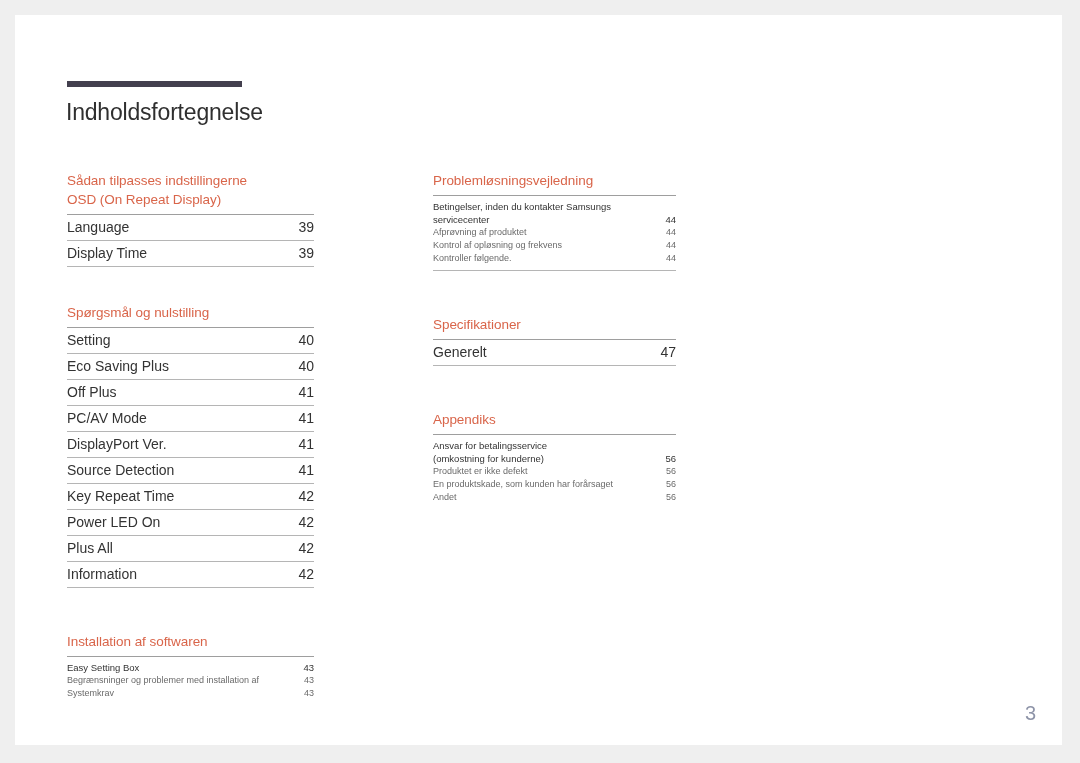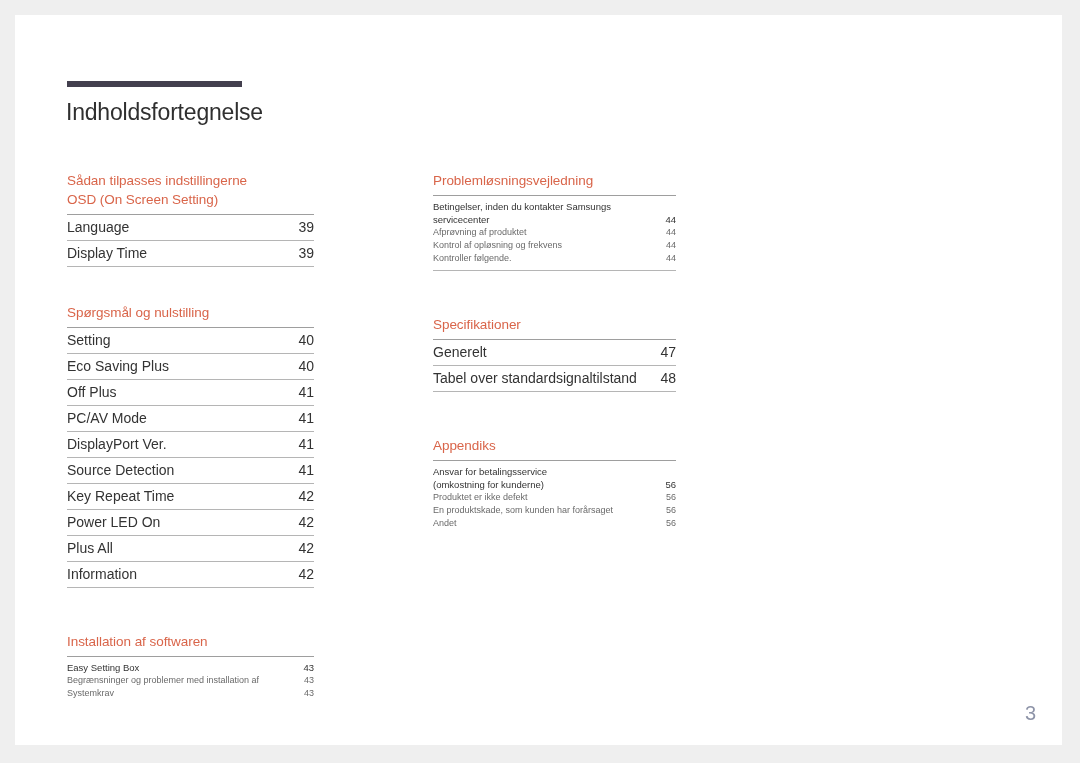--- a/index.html
+++ b/index.html
@@ -106,21 +106,21 @@
 </head>
 <body>
 
 <div id="page">
 
   <div class="title-rule"></div>
   <div class="doc-title">Indholdsfortegnelse</div>
 
   <div class="col" id="col-left">
       <div class="section">
-        <div class="sec-head">Sådan tilpasses indstillingerne<br><span>OSD (On Screen Setting)</span></div>
+        <div class="sec-head">Sådan tilpasses indstillingerne<br><span>OSD (On Repeat Display)</span></div>
         <div class="entries">
           <div class="row">
             <span class="lbl">Language</span>
             <span class="pg">39</span>
           </div>
           <div class="row">
             <span class="lbl">Display Time</span>
             <span class="pg">39</span>
           </div>
         </div>
@@ -222,24 +222,20 @@
         </div>
         <div class="gap-xl"></div>
       </div>
       <div class="section">
         <div class="sec-head">Specifikationer</div>
         <div class="entries">
           <div class="row">
             <span class="lbl">Generelt</span>
             <span class="pg">47</span>
           </div>
-          <div class="row">
-            <span class="lbl">Tabel over standardsignaltilstand</span>
-            <span class="pg">48</span>
-          </div>
         </div>
         <div class="gap-xl"></div>
       </div>
       <div class="section">
         <div class="sec-head">Appendiks</div>
         <div class="entries">
           <div class="sub-block">
             <div class="subrow strong">
               <span class="lbl">Ansvar for betalingsservice</span>
               <span class="pg"></span>

